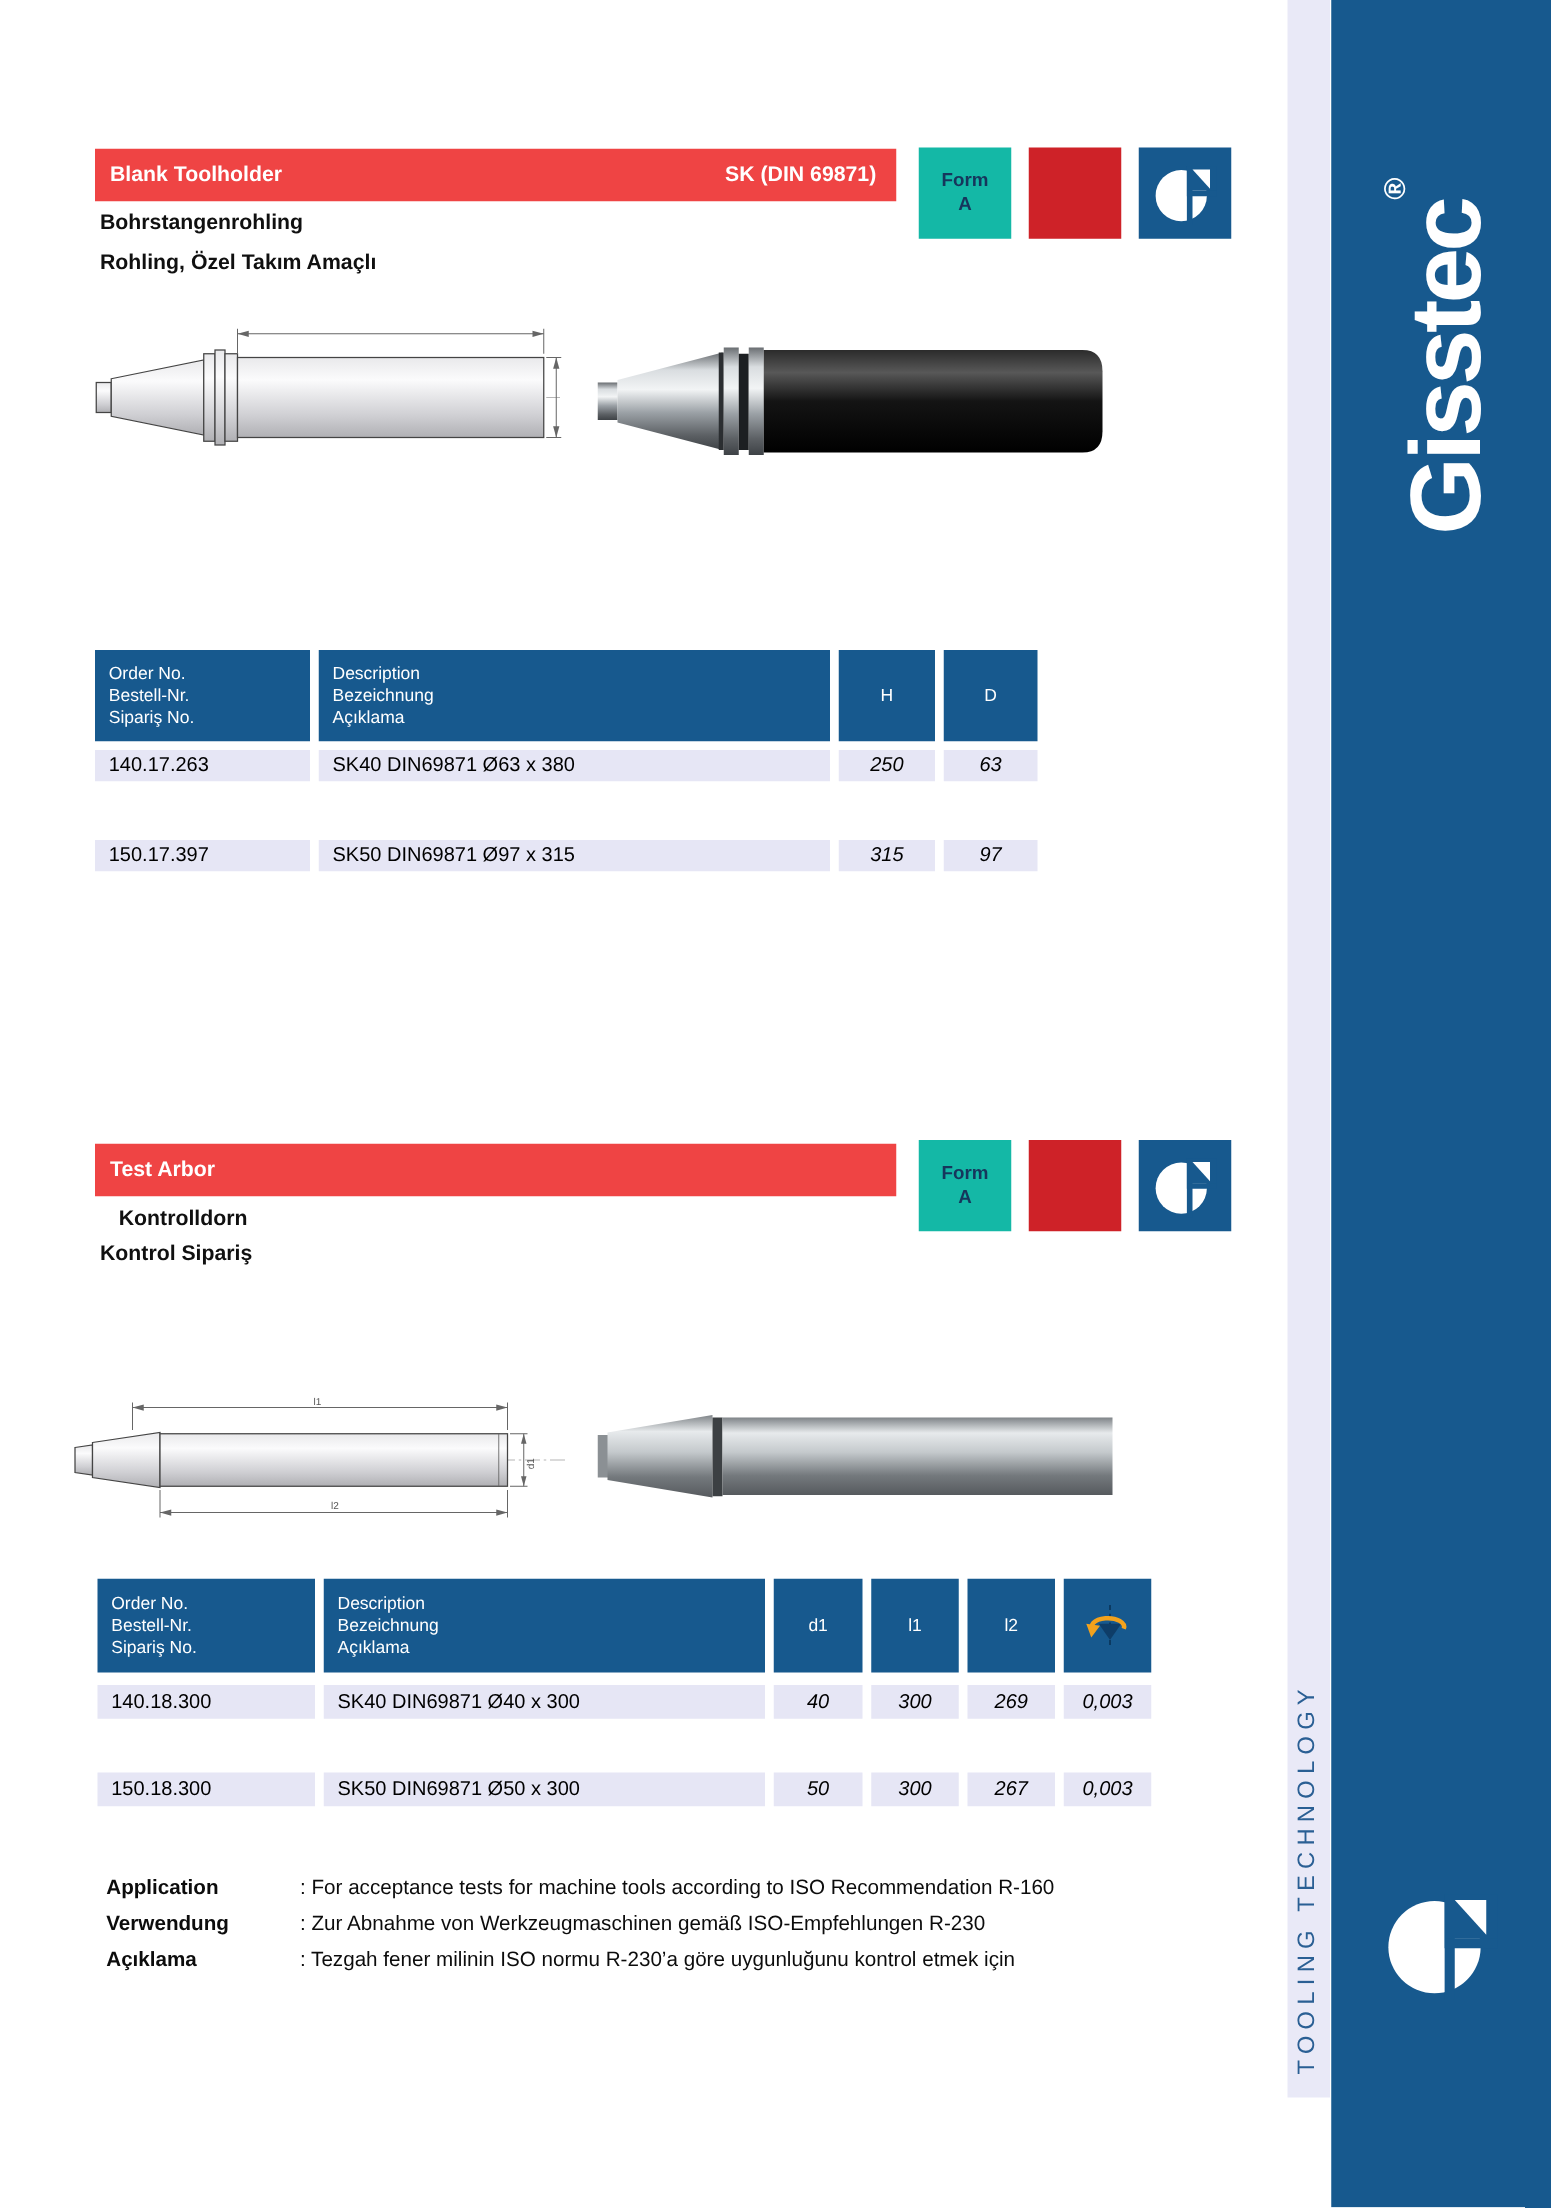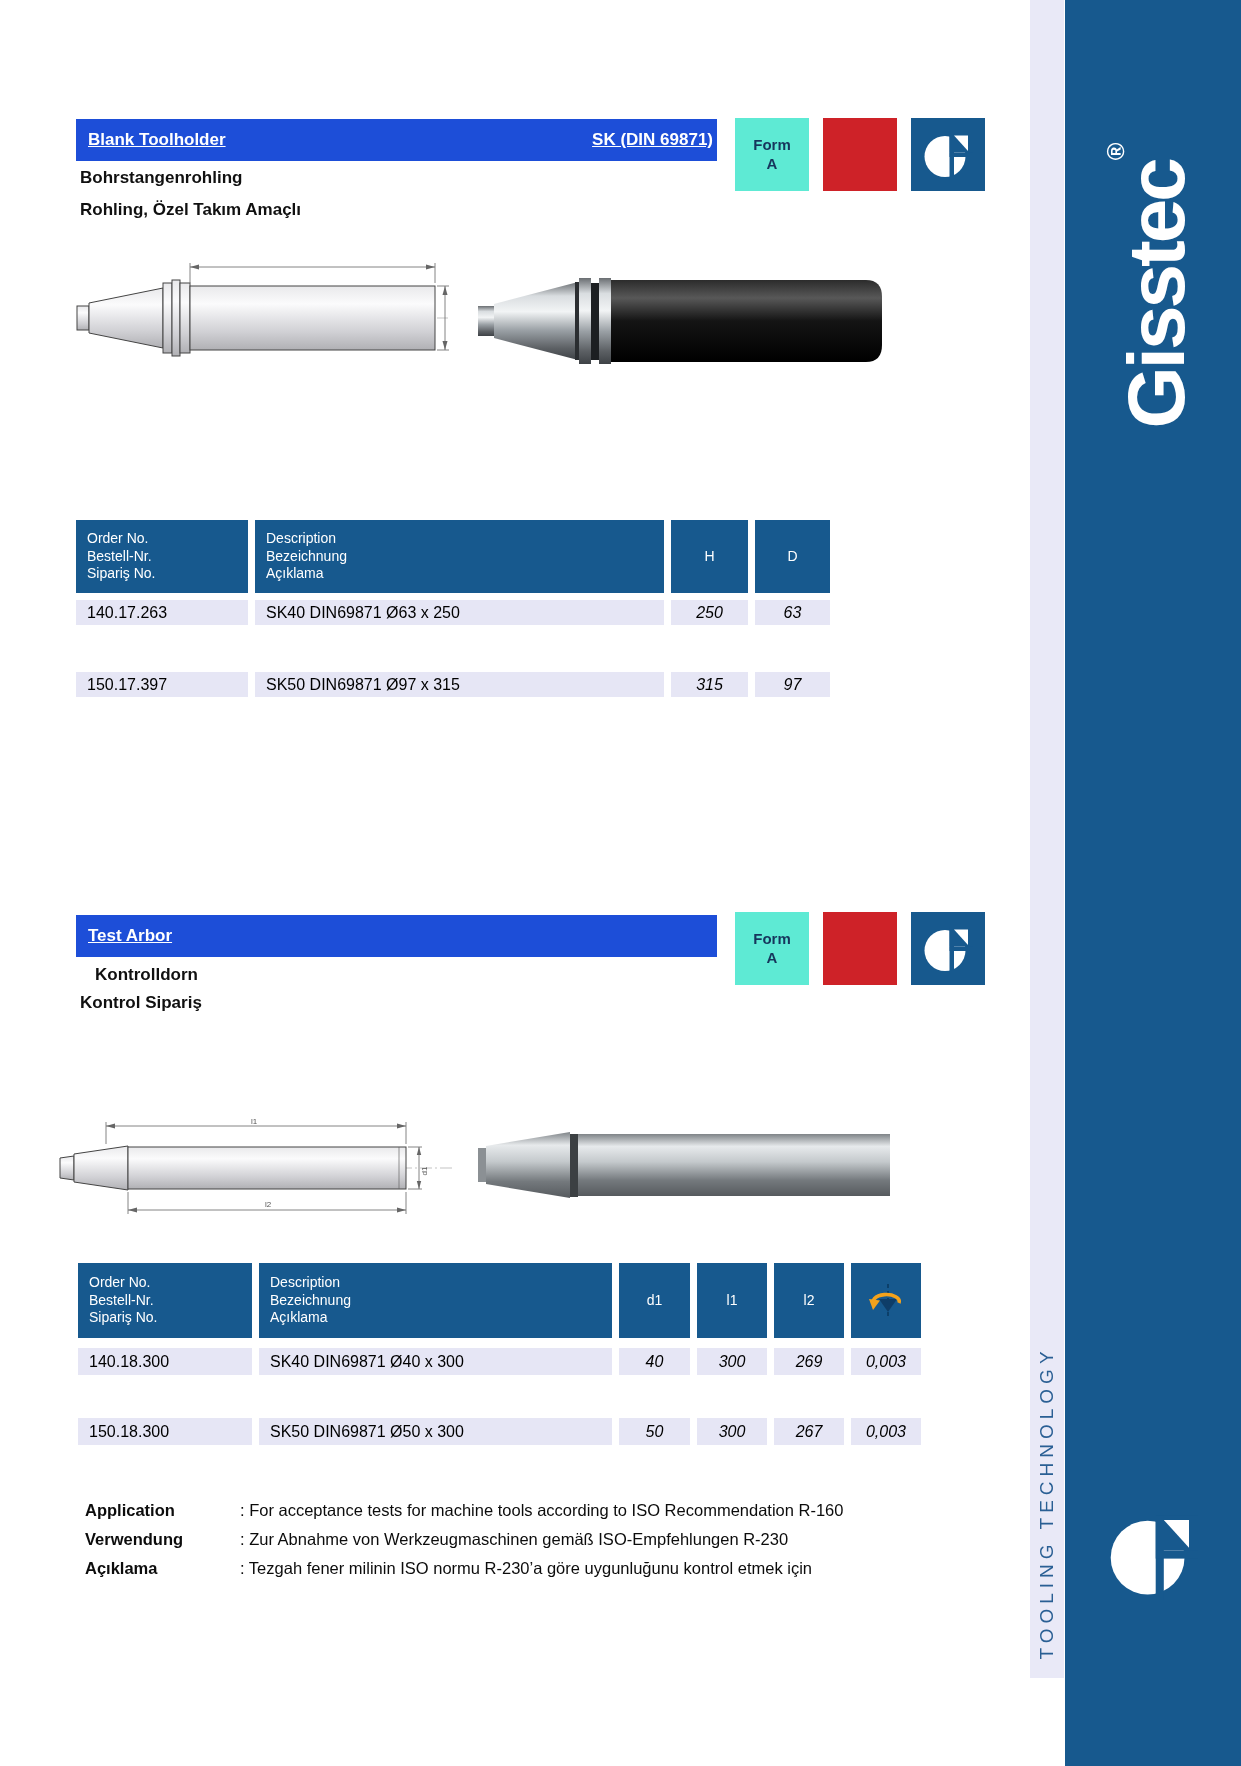--- a/index.html
+++ b/index.html
@@ -15,27 +15,27 @@
   .brand-text { transform:rotate(-90deg); white-space:nowrap; color:#ffffff;
     font-size:80px; font-weight:bold; letter-spacing:-3px; }
   .brand-text sup { font-size:24px; letter-spacing:0; vertical-align:60px; }
   .tagline-wrap { position:absolute; left:1030px; top:1330px; width:34px; height:345px;
     display:flex; align-items:center; justify-content:center; }
   .tagline-text { transform:rotate(-90deg); white-space:nowrap; color:#2a5f94;
     font-size:19px; letter-spacing:5px; font-weight:400; }
   .rail-logo { position:absolute; left:1108px; top:1508px; }
 
   
-  .sec-bar { position:absolute; left:76px; width:641px; height:42px; background:#1d4ed8;
+  .sec-bar { position:absolute; left:76px; width:641px; height:42px; background:#ef4444;
     color:#fff; display:flex; align-items:center; justify-content:space-between;
-    padding:0 4px 0 12px; box-sizing:border-box; font-weight:bold; font-size:17px;text-decoration:underline; }
+    padding:0 16px 0 12px; box-sizing:border-box; font-weight:bold; font-size:17px; }
   .sec-bar.one { top:119px; }
   .sec-bar.two { top:915px; }
   .badge { position:absolute; width:74px; height:73px; box-sizing:border-box; }
-  .badge.form { background:#5eead4; color:#16365C; display:flex; flex-direction:column;
+  .badge.form { background:#14b8a6; color:#16365C; display:flex; flex-direction:column;
     align-items:center; justify-content:center; font-size:15px; font-weight:bold; line-height:1.25; }
   .badge.red { background:#CE2228; }
   .badge.logo { background:#17598E; display:flex; align-items:center; justify-content:center; }
   .r1 { top:118px; } .r2 { top:912px; }
   .bx1 { left:735px; } .bx2 { left:823px; } .bx3 { left:911px; }
 
   .subtitle { position:absolute; left:80px; font-weight:bold; font-size:17px; color:#101010; }
 
   
   .fig { position:absolute; }
@@ -177,21 +177,21 @@
       <span>Description</span>
       <span>Bezeichnung</span>
       <span>Açıklama</span>
     </div>
     <div class="th center">H</div>
     <div class="th center">D</div>
   </div>
 
   <div class="trow t1" style="top:600px;">
     <div class="td">140.17.263</div>
-    <div class="td">SK40 DIN69871 Ø63 x 250</div>
+    <div class="td">SK40 DIN69871 Ø63 x 380</div>
     <div class="td center">250</div>
     <div class="td center">63</div>
   </div>
   <div class="trow t1" style="top:672px;">
     <div class="td">150.17.397</div>
     <div class="td">SK50 DIN69871 Ø97 x 315</div>
     <div class="td center">315</div>
     <div class="td center">97</div>
   </div>
 

